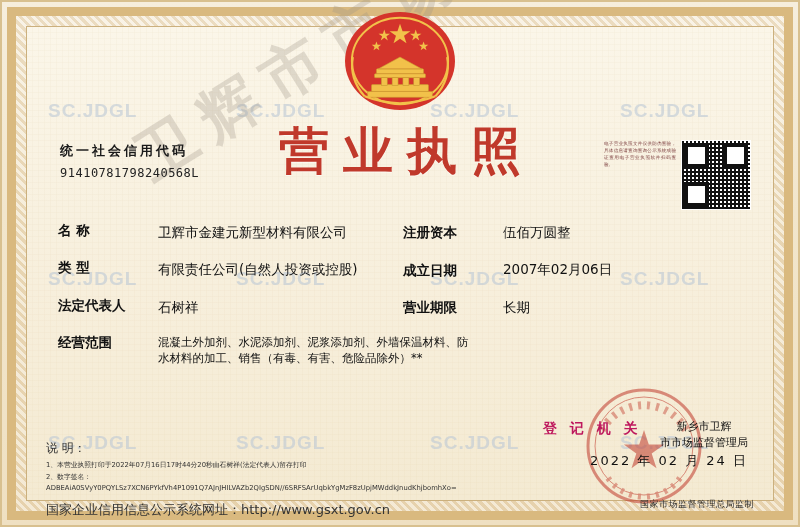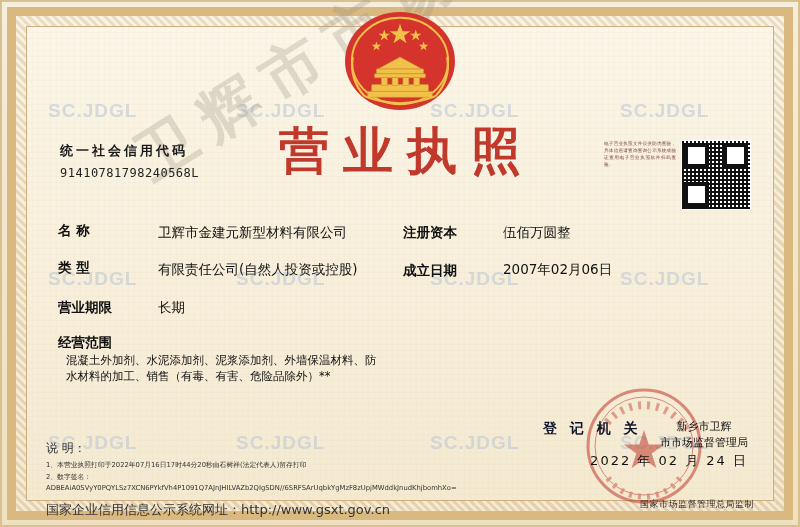--- a/index.html
+++ b/index.html
@@ -212,35 +212,35 @@
     letter-spacing: 0;
   }
   .fvalue {
     font-family: "DejaVu Sans", sans-serif;
     font-size: 13.5px;
     color: #111;
     line-height: 1.5;
     padding-left: 8px;
   }
   .fvalue.small { font-size: 11.5px; line-height: 1.45; }
-  .scope-row .col-left { width: 420px; flex-direction: column; }
+  .scope-row .col-left { width: 420px; }
   .scope-value { width: 320px; }
   
   .reg-org {
     position: absolute;
     right: 52px;
     top: 420px;
     text-align: right;
     width: 320px;
   }
   .reg-org-label {
     font-family: "DejaVu Sans", sans-serif;
     font-size: 14px;
     font-weight: bold;
-    color: #0f172a;
+    color: #be185d;
     letter-spacing: 4px;
     display: inline-block;
     vertical-align: top;
     margin-right: 14px;
     margin-left: 20px;
   }
   .reg-org-name {
     display: inline-block;
     vertical-align: top;
     font-family: Liberation Mono, monospace;
@@ -390,20 +390,24 @@
         <div class="flabel">类 型</div>
         <div class="fvalue">有限责任公司(自然人投资或控股)</div>
       </div>
       <div class="col-right">
         <div class="flabel">成立日期</div>
         <div class="fvalue">2007年02月06日</div>
       </div>
     </div>
 
     <div class="row">
+      <div class="col-left">
+        <div class="flabel">法定代表人</div>
+        <div class="fvalue">石树祥</div>
+      </div>
       <div class="col-right">
         <div class="flabel">营业期限</div>
         <div class="fvalue">长期</div>
       </div>
     </div>
 
     <div class="row scope-row">
       <div class="col-left">
         <div class="flabel">经营范围</div>
         <div class="fvalue small scope-value">混凝土外加剂、水泥添加剂、泥浆添加剂、外墙保温材料、防水材料的加工、销售（有毒、有害、危险品除外）**</div>

